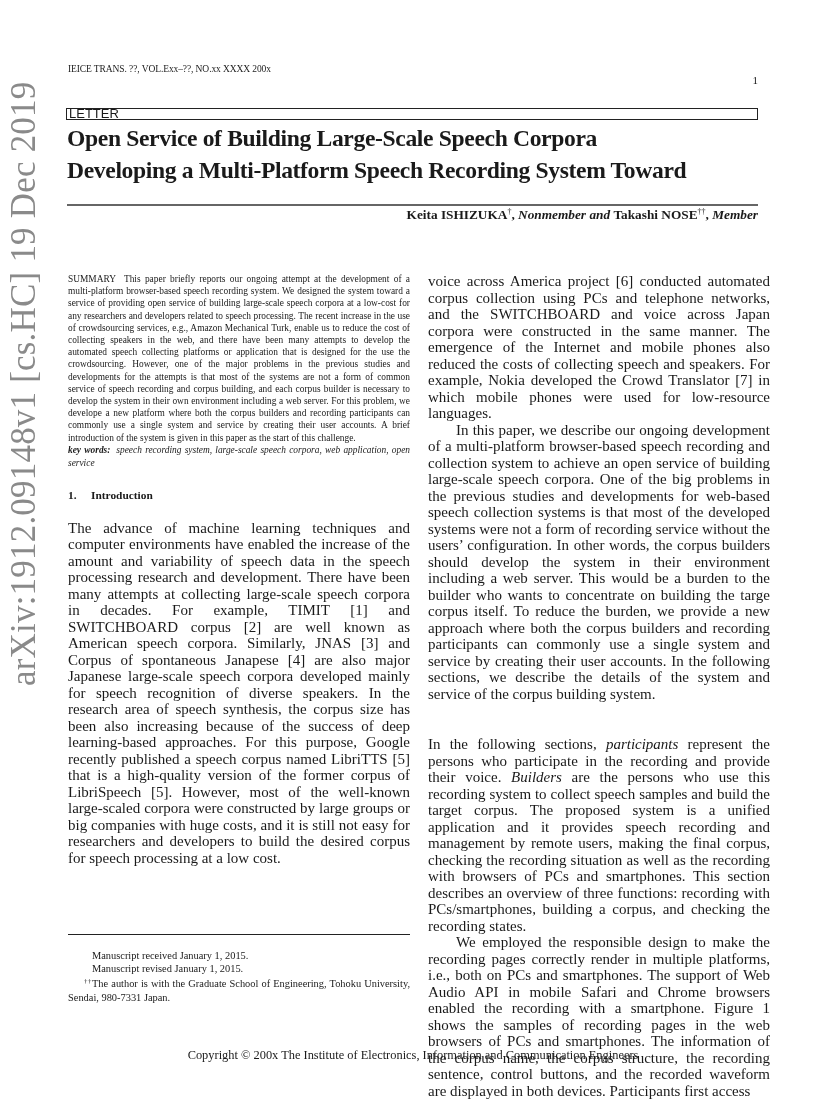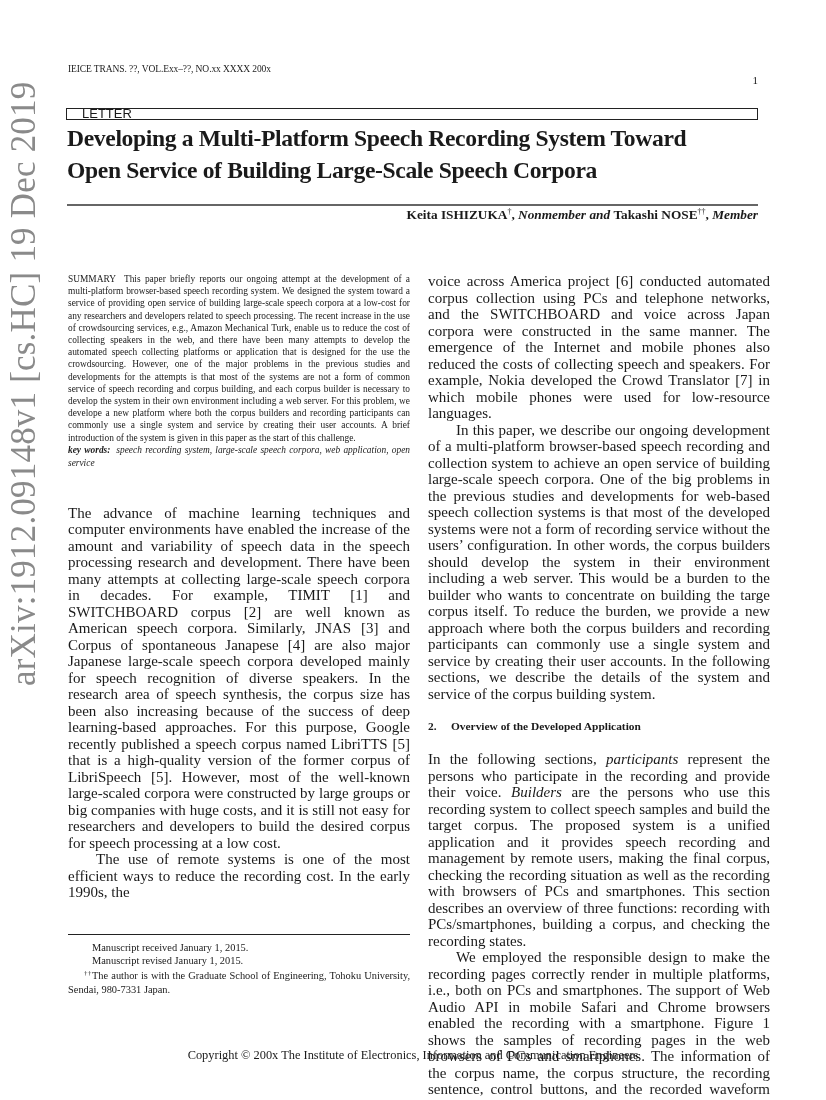--- a/index.html
+++ b/index.html
@@ -11,21 +11,21 @@
     position: absolute; left: 68px; top: 64px;
     font-size: 9.5px; letter-spacing: -0.1px; color: #222;
   }
   .page-num {
     position: absolute; right: 68px; top: 74px; font-size: 11px;
   }
   .letter-box {
     position: absolute; left: 66px; top: 108px; width: 692px; height: 12px;
     border: 1.2px solid #222; box-sizing: border-box;
     font-family: "Liberation Sans", "DejaVu Sans", sans-serif;
-    font-size: 13px; line-height: 16px; padding-left: 15px;
+    font-size: 13px; line-height: 16px; padding-left: 2px;
   }
   .letter-box span { position: relative; top: -3px; }
   .title {
     position: absolute; left: 67px; top: 122px; width: 700px;
     font-size: 23.6px; font-weight: bold; line-height: 32px; letter-spacing: -0.35px;
   }
   .title-rule {
     position: absolute; left: 67px; top: 204px; width: 691px; height: 2px; background: #666;
   }
   .authors {
@@ -51,43 +51,43 @@
   .section-heading {
     font-size: 11.4px; font-weight: bold; margin: 0; line-height: 15px;
   }
   .section-heading .sec-num { display: inline-block; width: 23px; }
   .body-p {
     font-size: 15px; line-height: 16.5px; text-align: justify; margin: 0;
   }
   .indent { text-indent: 28px; }
   .footnotes {
     position: absolute; left: 68px; top: 934px; width: 342px;
-    border-top: 1.4px solid #222; padding-top: 6px;
+    border-top: 1.4px solid #222; padding-top: 14px;
     font-size: 10.4px; line-height: 13.1px; text-align: justify;
   }
   .footnotes .fn-indent { padding-left: 24px; }
   .footnotes .fn-hang { text-indent: 16px; }
   .footnotes sup { font-size: 7px; }
   .copyright {
     position: absolute; left: 0; width: 826px; top: 1048px; text-align: center; font-size: 12.4px;
   }
 </style>
 </head>
 <body>
 
 <div class="running-head">IEICE TRANS. ??, VOL.Exx–??, NO.xx XXXX 200x</div>
 <div class="page-num">1</div>
 
 <div class="letter-box">
   <span>LETTER</span>
 </div>
 
 <div class="title">
+  <div>Open Service of Building Large-Scale Speech Corpora</div>
   <div>Developing a Multi-Platform Speech Recording System Toward</div>
-  <div>Open Service of Building Large-Scale Speech Corpora</div>
 </div>
 
 <div class="title-rule"></div>
 
 <div class="authors">
   <b>Keita ISHIZUKA</b><sup>†</sup><b>, </b><i>Nonmember</i>
   <i>and</i>
   <b>Takashi NOSE</b><sup>††</sup><b>, </b><i>Member</i>
 </div>
 
@@ -95,37 +95,36 @@
 
 <div class="col col-left">
   <div class="summary">
     <span class="summary-label">SUMMARY</span><span>This paper briefly reports our ongoing attempt at the de­velopment of a multi-platform browser-based speech recording system. We designed the system toward a service of providing open service of building large-scale speech corpora at a low-cost for any researchers and developers related to speech processing. The recent increase in the use of crowdsourc­ing services, e.g., Amazon Mechanical Turk, enable us to reduce the cost of collecting speakers in the web, and there have been many attempts to develop the automated speech collecting platforms or application that is de­signed for the use the crowdsourcing. However, one of the major problems in the previous studies and developments for the attempts is that most of the systems are not a form of common service of speech recording and corpus building, and each corpus builder is necessary to develop the system in their own environment including a web server. For this problem, we develope a new platform where both the corpus builders and recording participants can commonly use a single system and service by creating their user accounts. A brief introduction of the system is given in this paper as the start of this challenge.</span>
   </div>
   <div class="keywords">
     <span class="kw-label">key words:</span><span class="kw-text">speech recording system, large-scale speech corpora, web application, open service</span>
   </div>
 
   <div style="height:18px"></div>
+  <h2 class="section-heading">
+    <span class="sec-num">1.</span><span>Introduction</span>
+  </h2>
   <div style="height:17px"></div>
   <p class="body-p">The advance of machine learning techniques and computer environments have enabled the increase of the amount and variability of speech data in the speech processing research and development.  There have been many attempts at col­lecting large-scale speech corpora in decades.  For exam­ple, TIMIT [1] and SWITCHBOARD corpus [2] are well known as American speech corpora.  Similarly, JNAS [3] and Corpus of spontaneous Janapese [4] are also major Japanese large-scale speech corpora developed mainly for speech recognition of diverse speakers. In the research area of speech synthesis, the corpus size has been also increasing because of the success of deep learning-based approaches. For this purpose, Google recently published a speech cor­pus named LibriTTS [5] that is a high-quality version of the former corpus of LibriSpeech [5].  However, most of the well-known large-scaled corpora were constructed by large groups or big companies with huge costs, and it is still not easy for researchers and developers to build the desired cor­pus for speech processing at a low cost.</p>
-  <p class="body-p indent">The use of remote systems is one of the most efficient ways to reduce the recording cost.  In the early 1990s, the</p>
 </div>
 
 <div class="footnotes">
   <div class="fn-indent">Manuscript received January 1, 2015.</div>
   <div class="fn-indent">Manuscript revised January 1, 2015.</div>
   <div class="fn-hang"><sup>††</sup><span>The author is with the Graduate School of Engineering, To­hoku University, Sendai, 980-7331 Japan.</span></div>
 </div>
 
 <div class="col col-right">
   <p class="body-p">voice across America project [6] conducted automated cor­pus collection using PCs and telephone networks, and the SWITCHBOARD and voice across Japan corpora were con­structed in the same manner.  The emergence of the Inter­net and mobile phones also reduced the costs of collecting speech and speakers.  For example, Nokia developed the Crowd Translator [7] in which mobile phones were used for low-resource languages.</p>
   <p class="body-p indent">In this paper, we describe our ongoing development of a multi-platform browser-based speech recording and collec­tion system to achieve an open service of building large-scale speech corpora.  One of the big problems in the previous studies and developments for web-based speech collection systems is that most of the developed systems were not a form of recording service without the users’ configuration. In other words, the corpus builders should develop the system in their environment including a web server.  This would be a burden to the builder who wants to concentrate on building the targe corpus itself.  To reduce the burden, we provide a new approach where both the corpus builders and recording participants can commonly use a single system and service by creating their user accounts.  In the following sections, we describe the details of the system and service of the corpus building system.</p>
 
   <div style="height:17px"></div>
-  <h2 class="section-heading">
-    <span class="sec-num">2.</span><span>Overview of the Developed Application</span>
-  </h2>
   <div style="height:17px"></div>
   <p class="body-p"><span>In the following sections, </span><i>participants</i><span> represent the persons who participate in the recording and provide their voice. </span><i>Builders</i><span> are the persons who use this recording system to collect speech samples and build the target corpus.  The pro­posed system is a unified application and it provides speech recording and management by remote users, making the fi­nal corpus, checking the recording situation as well as the recording with browsers of PCs and smartphones. This sec­tion describes an overview of three functions:  recording with PCs/smartphones, building a corpus, and checking the recording states.</span></p>
   <p class="body-p indent">We employed the responsible design to make the record­ing pages correctly render in multiple platforms, i.e., both on PCs and smartphones. The support of Web Audio API in mobile Safari and Chrome browsers enabled the recording with a smartphone. Figure 1 shows the samples of recording pages in the web browsers of PCs and smartphones.  The information of the corpus name, the corpus structure, the recording sentence, control buttons, and the recorded wave­form are displayed in both devices.  Participants first access</p>
 </div>
 
 <div class="copyright">Copyright © 200x The Institute of Electronics, Information and Communication Engineers</div>
 
 </body></html>

